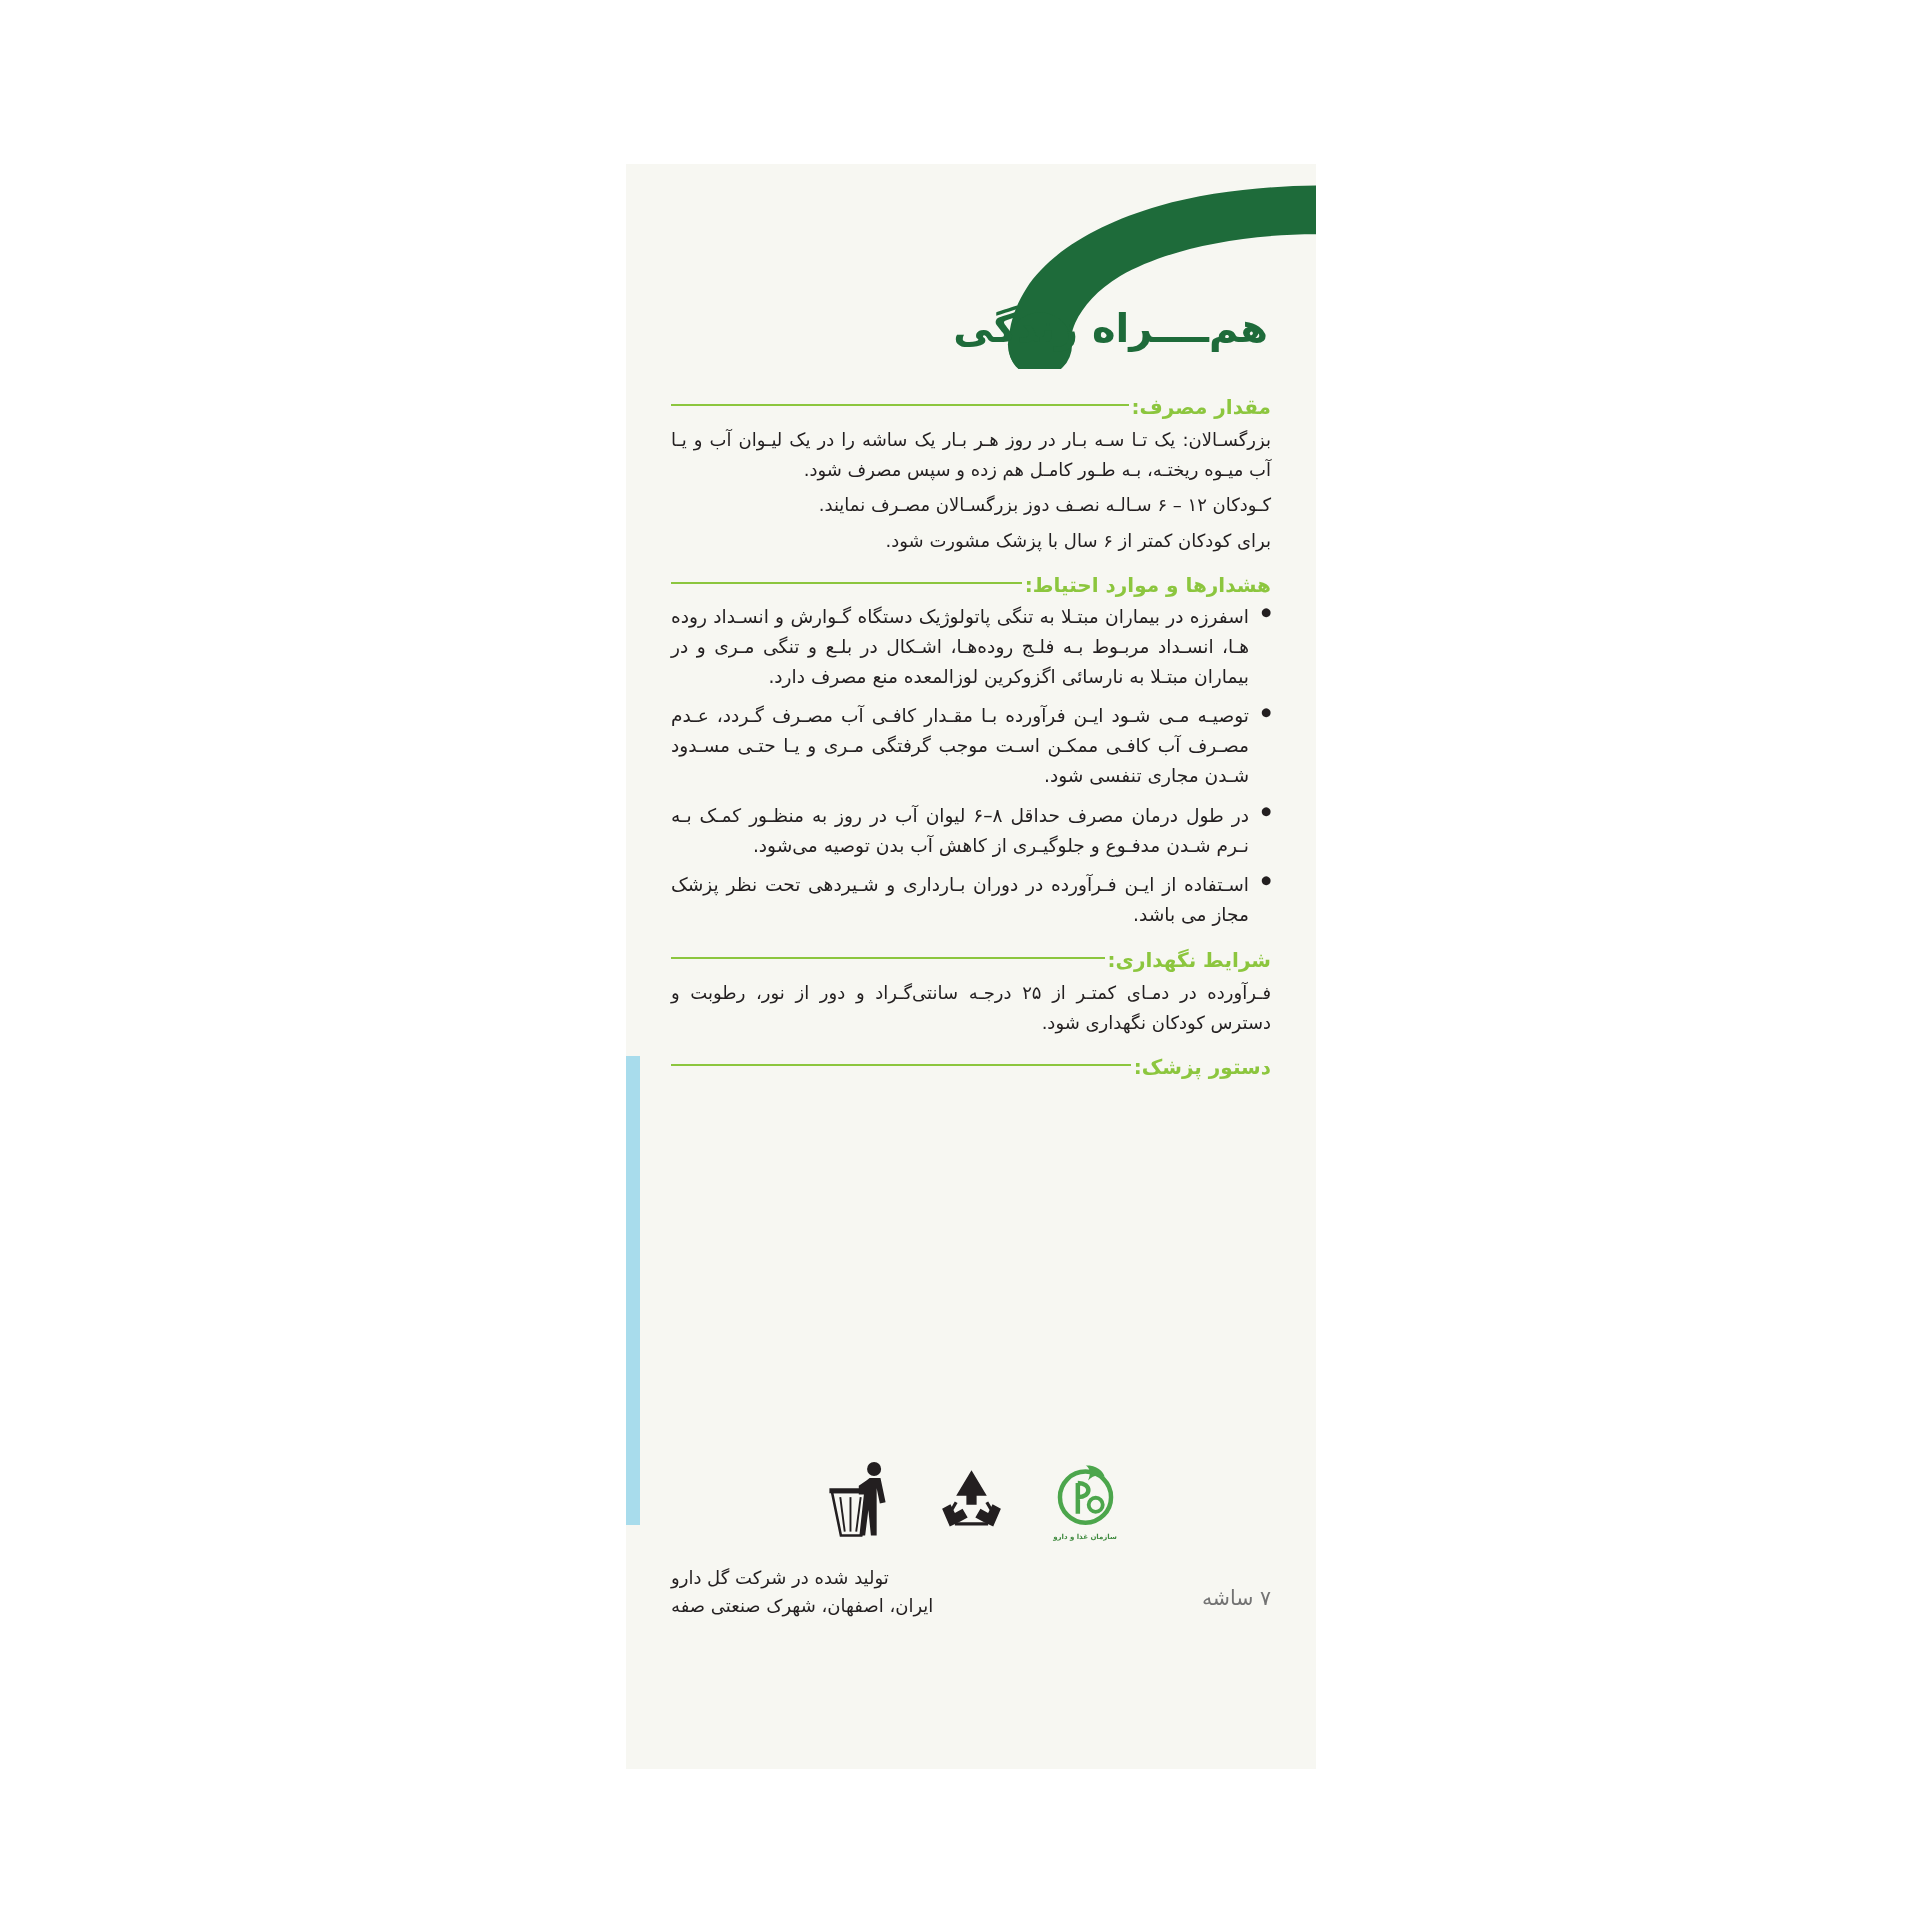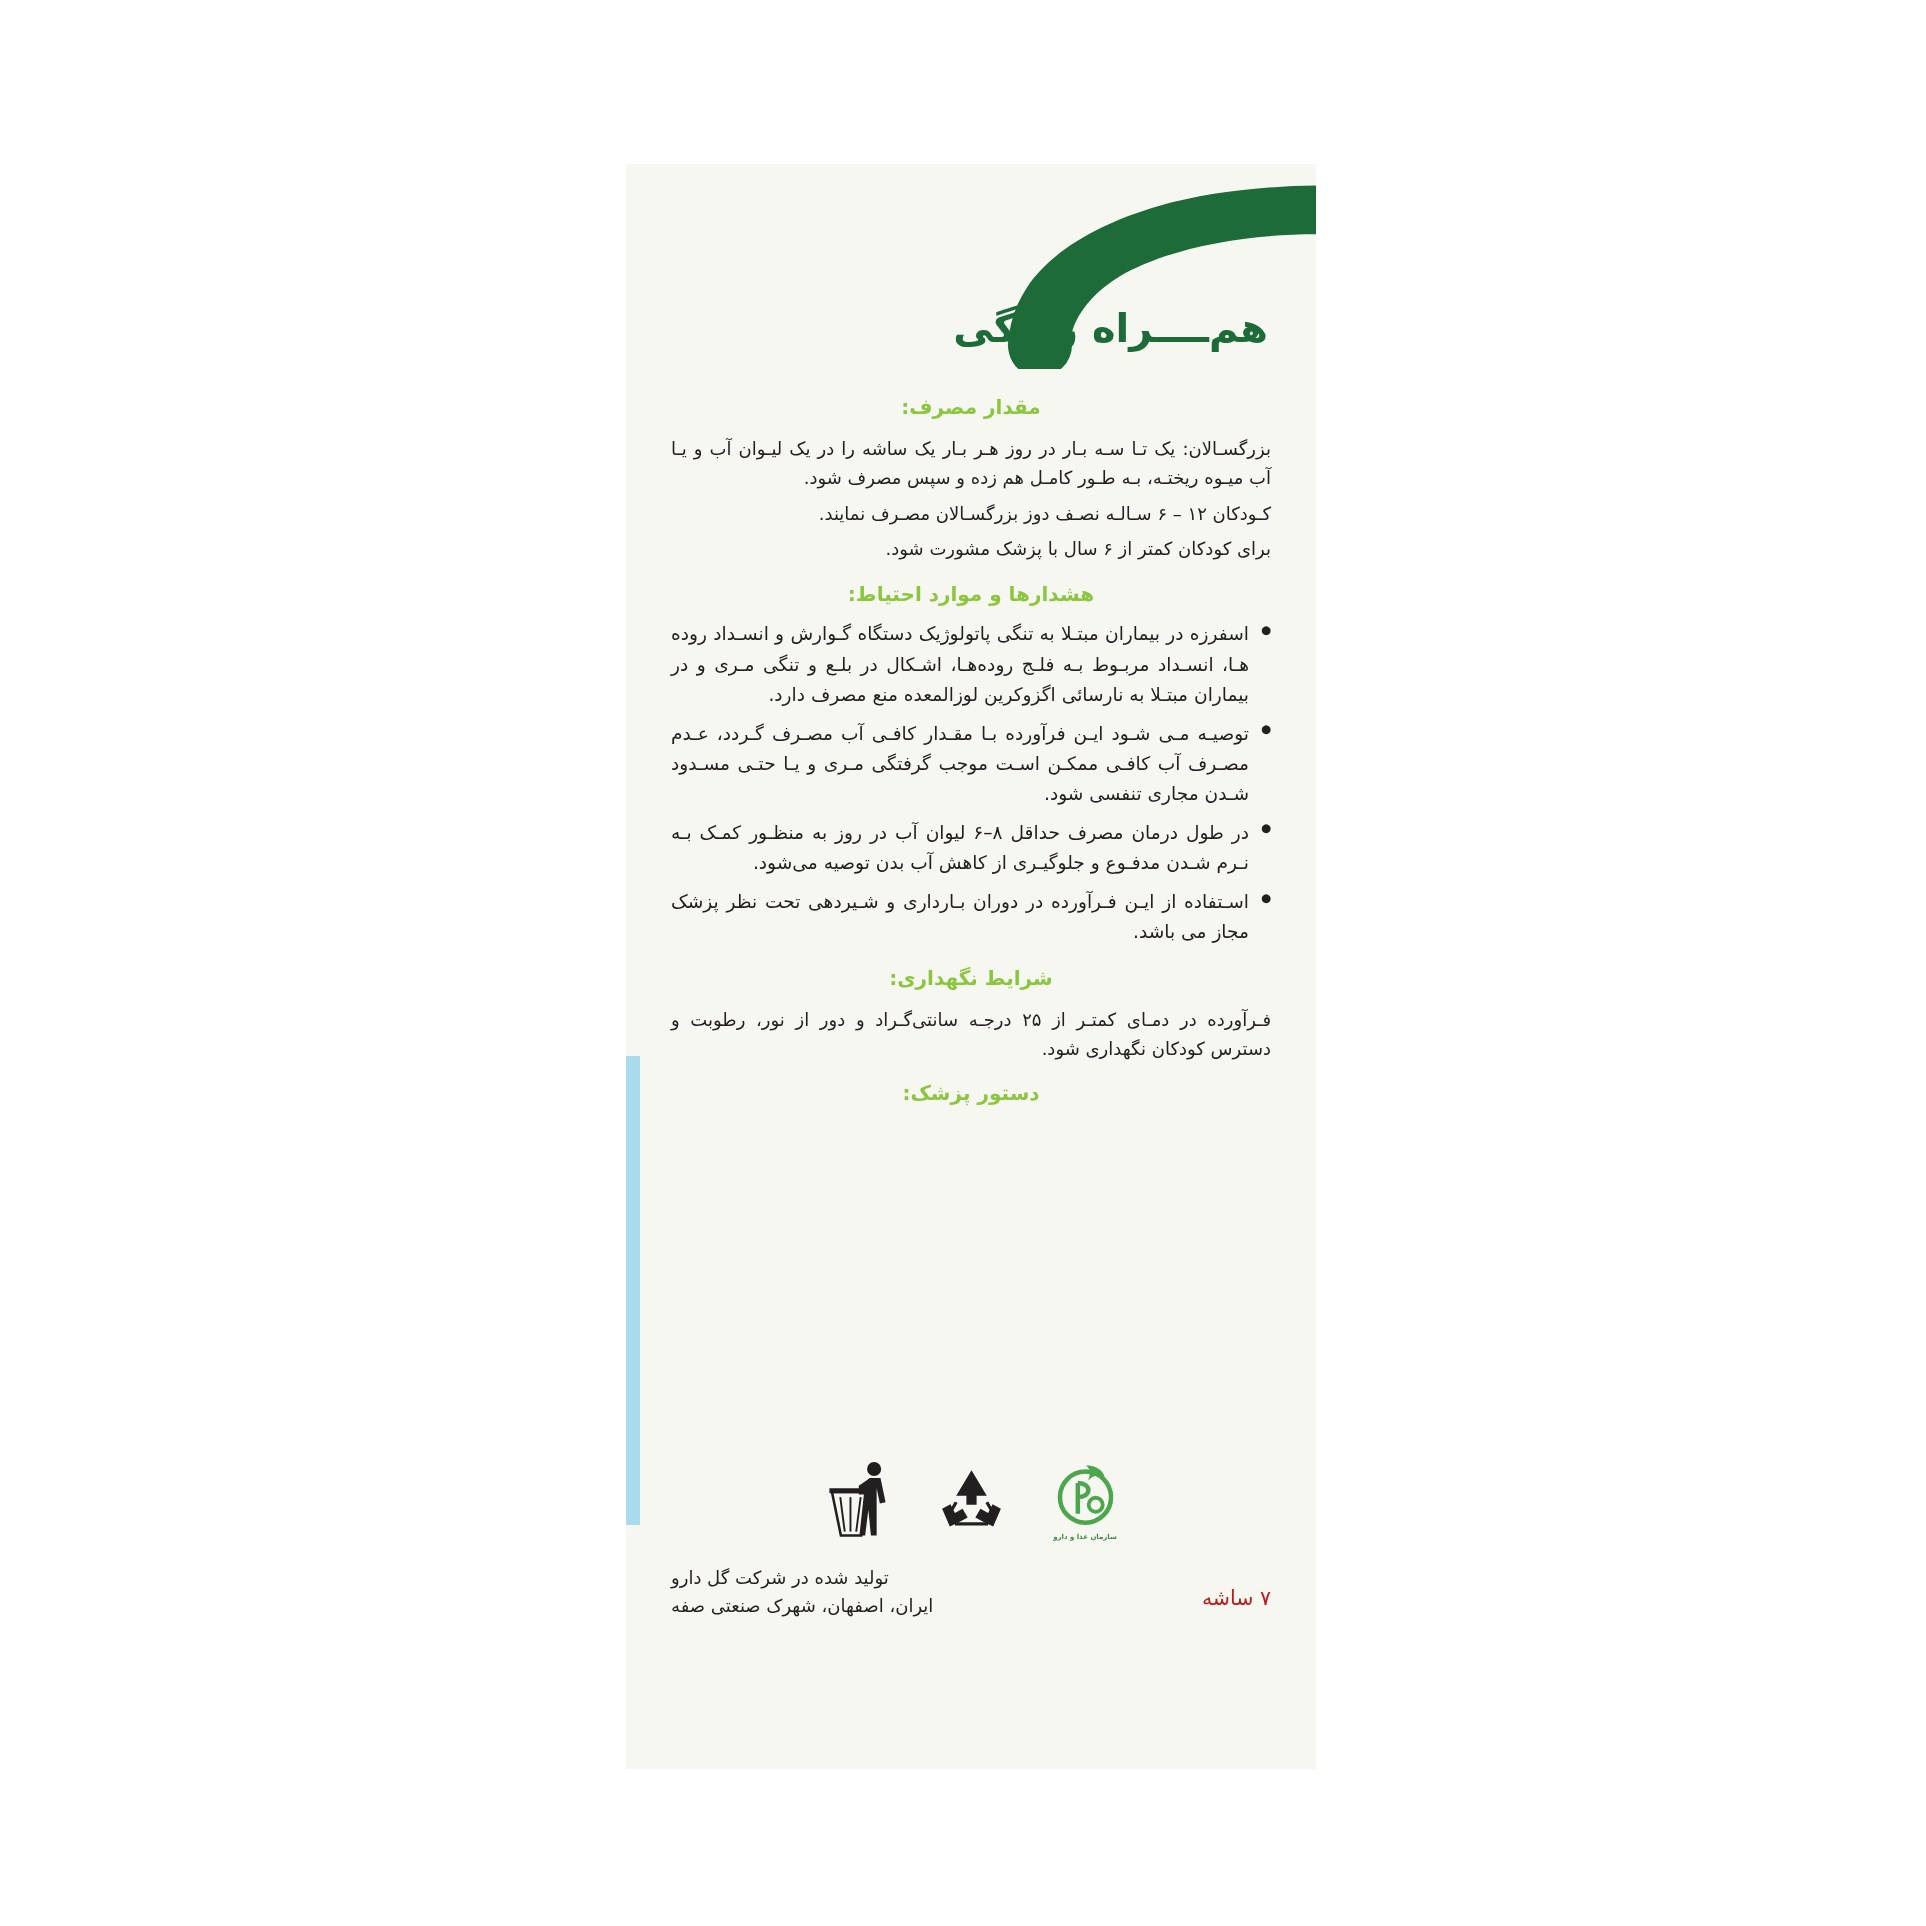--- a/index.html
+++ b/index.html
@@ -64,21 +64,21 @@
   .content {
     position: absolute;
     right: 45px;
     left: 45px;
     top: 231px;
   }
 
   
   .sec {
     display: flex;
-    flex-direction: column;
+    flex-direction: row;
     align-items: center;
     gap: 3px;
     margin-top: 18px;
   }
   .sec:first-child { margin-top: 0; }
   .sec .label {
     font-size: 20px;
     font-weight: bold;
     color: #8cc63e;
     white-space: nowrap;
@@ -148,21 +148,21 @@
   }
   .footer .maker {
     font-size: 18px;
     line-height: 1.55;
     color: #231f20;
     text-align: left;
     flex: 1 1 auto;
   }
   .footer .count {
     font-size: 20.5px;
-    color: #b91c1c;
+    color: #737373;
     white-space: nowrap;
     padding-top: 22px;
     padding-left: 26px;
   }
   .iso-caption {
     font-size: 7px;
     color: #3f8a3f;
     text-align: center;
     white-space: nowrap;
     position: absolute;

